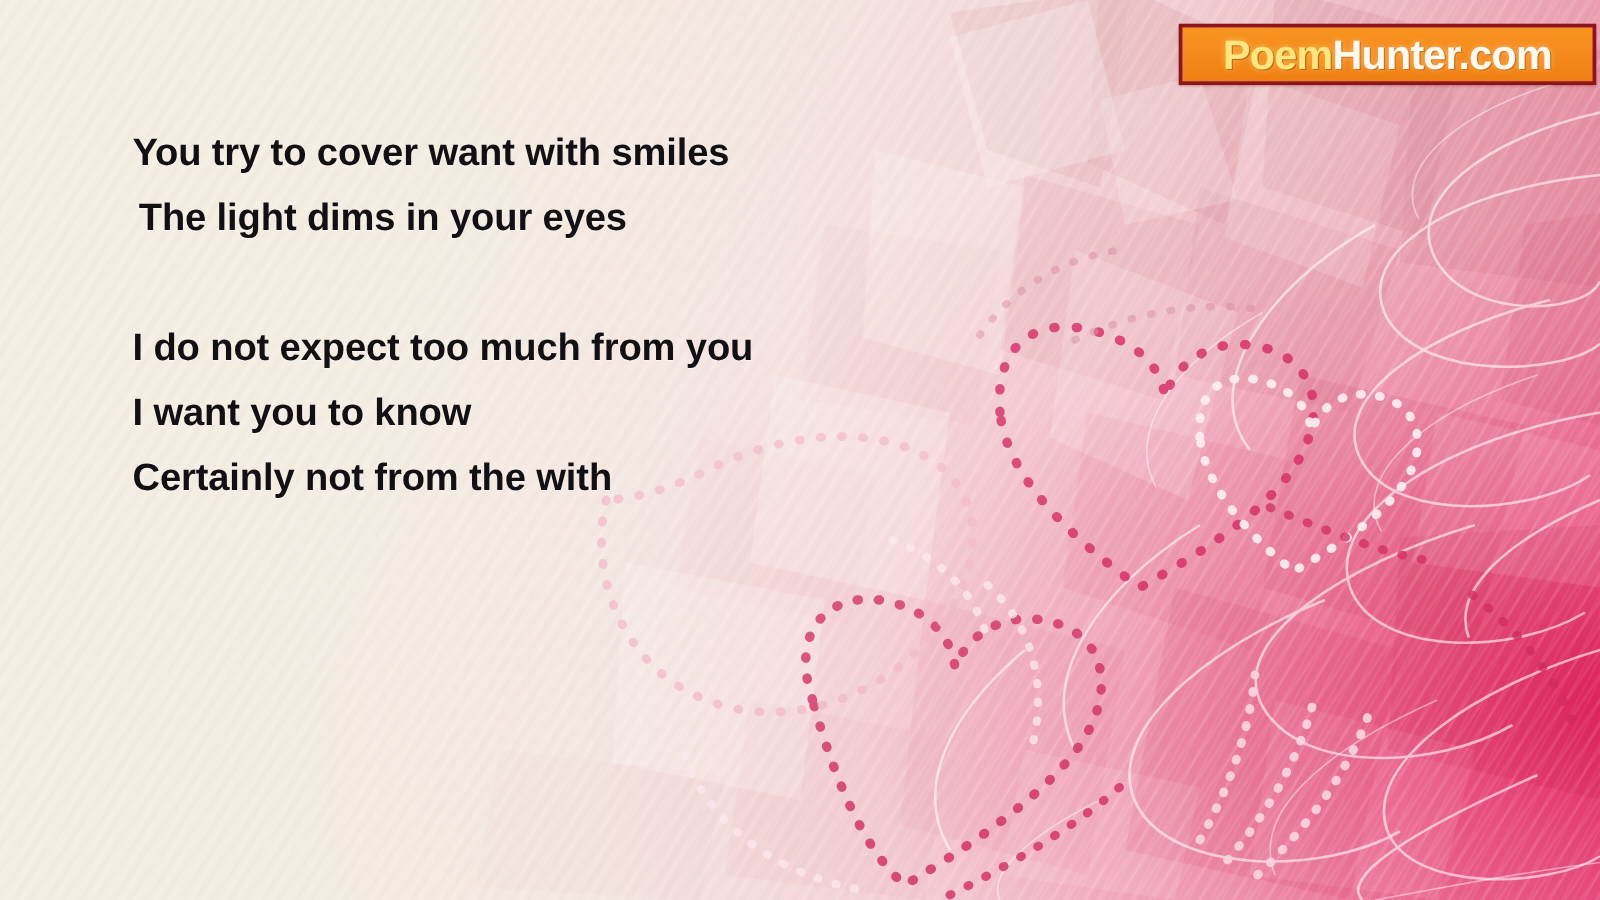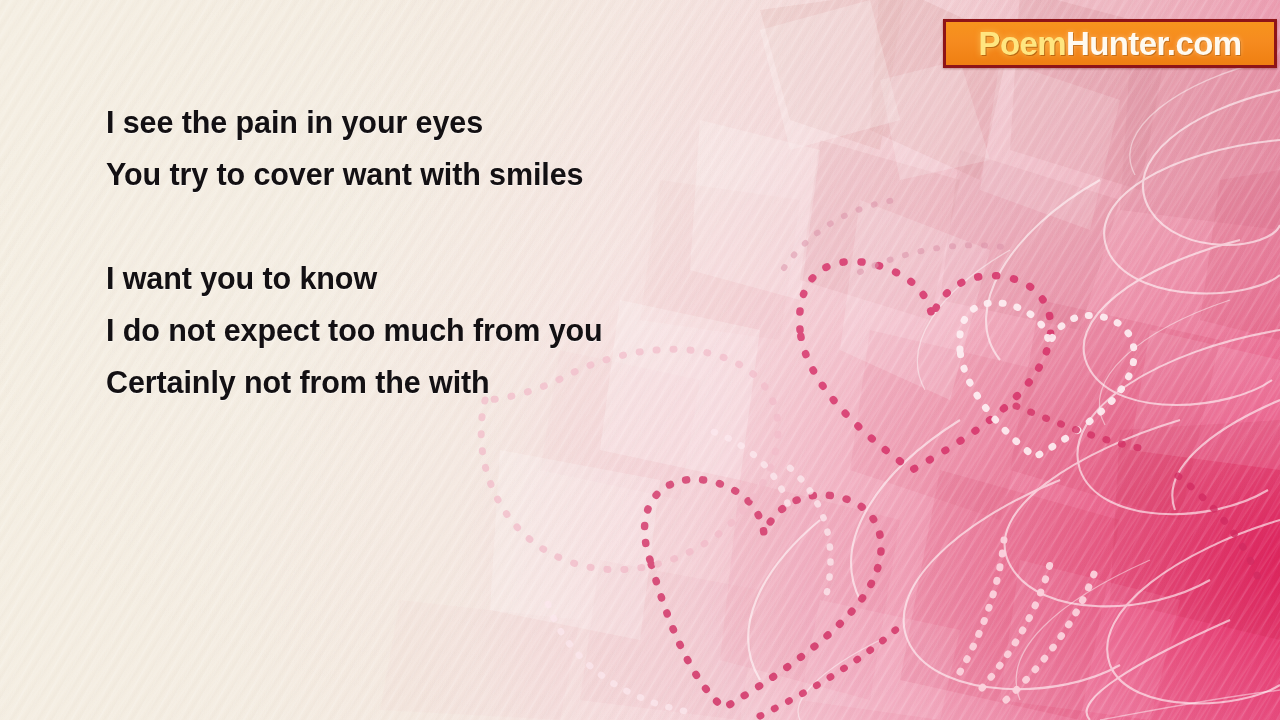--- a/index.html
+++ b/index.html
@@ -254,25 +254,25 @@
 
     <g stroke="#d98ca4" stroke-width="6" stroke-linecap="round" stroke-dasharray="1 15" fill="none" opacity="0.55">
       <path d="M860 272 C906 250 960 240 1010 248"></path>
       <path d="M784 268 C810 230 852 206 896 200"></path>
     </g>
   </svg>
 
   <div class="bg-layer bg-soft"></div>
 
   <div id="poem">
-    <div class="poem-line">I see the pain in your eyes</div>
     <div class="poem-line">You try to cover want with smiles</div>
+    <div class="poem-line indent">The light dims in your eyes</div>
     <div class="poem-line blank"> </div>
+    <div class="poem-line">I do not expect too much from you</div>
     <div class="poem-line">I want you to know</div>
-    <div class="poem-line">I do not expect too much from you</div>
     <div class="poem-line">Certainly not from the with</div>
   </div>
 
   <div id="logo">
     <span class="logo-text"><span class="logo-poem">Poem</span><span class="logo-hunter">Hunter.com</span></span>
   </div>
 
 </div>
 
 </body></html>

